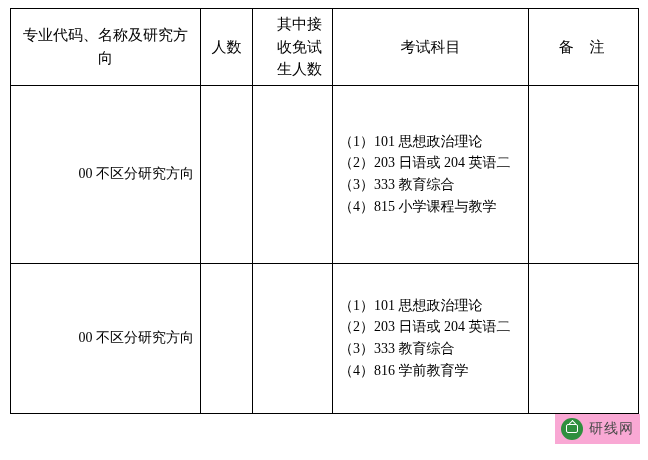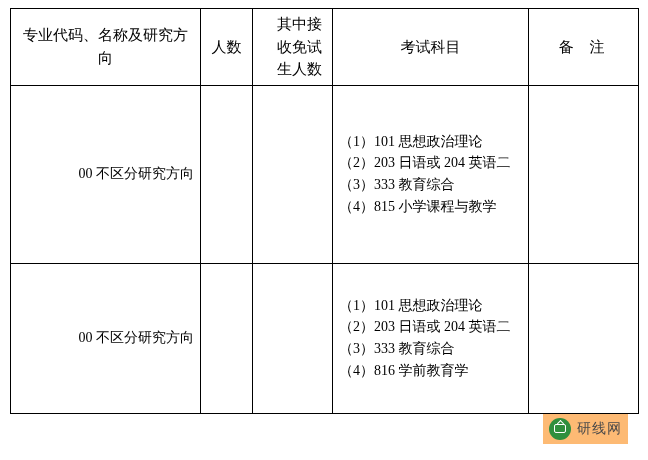--- a/index.html
+++ b/index.html
@@ -102,26 +102,26 @@
 
   tr.row-a td { height: 178px; }
   tr.row-b td { height: 42px; }
   tr.row-c td { height: 150px; }
 
   .subject-lines div { white-space: normal; }
 
   
   .watermark {
     position: absolute;
-    right: 20px;
+    right: 8px;
     bottom: 16px;
     display: flex;
     align-items: center;
     gap: 6px;
-    background: #fdba74;
+    background: #f9a8d4;
     padding: 4px 6px;
     z-index: 5;
   }
   .wm-badge {
     width: 22px;
     height: 22px;
     border-radius: 50%;
     background: #2f8f3e;
     position: relative;
     flex: 0 0 auto;

